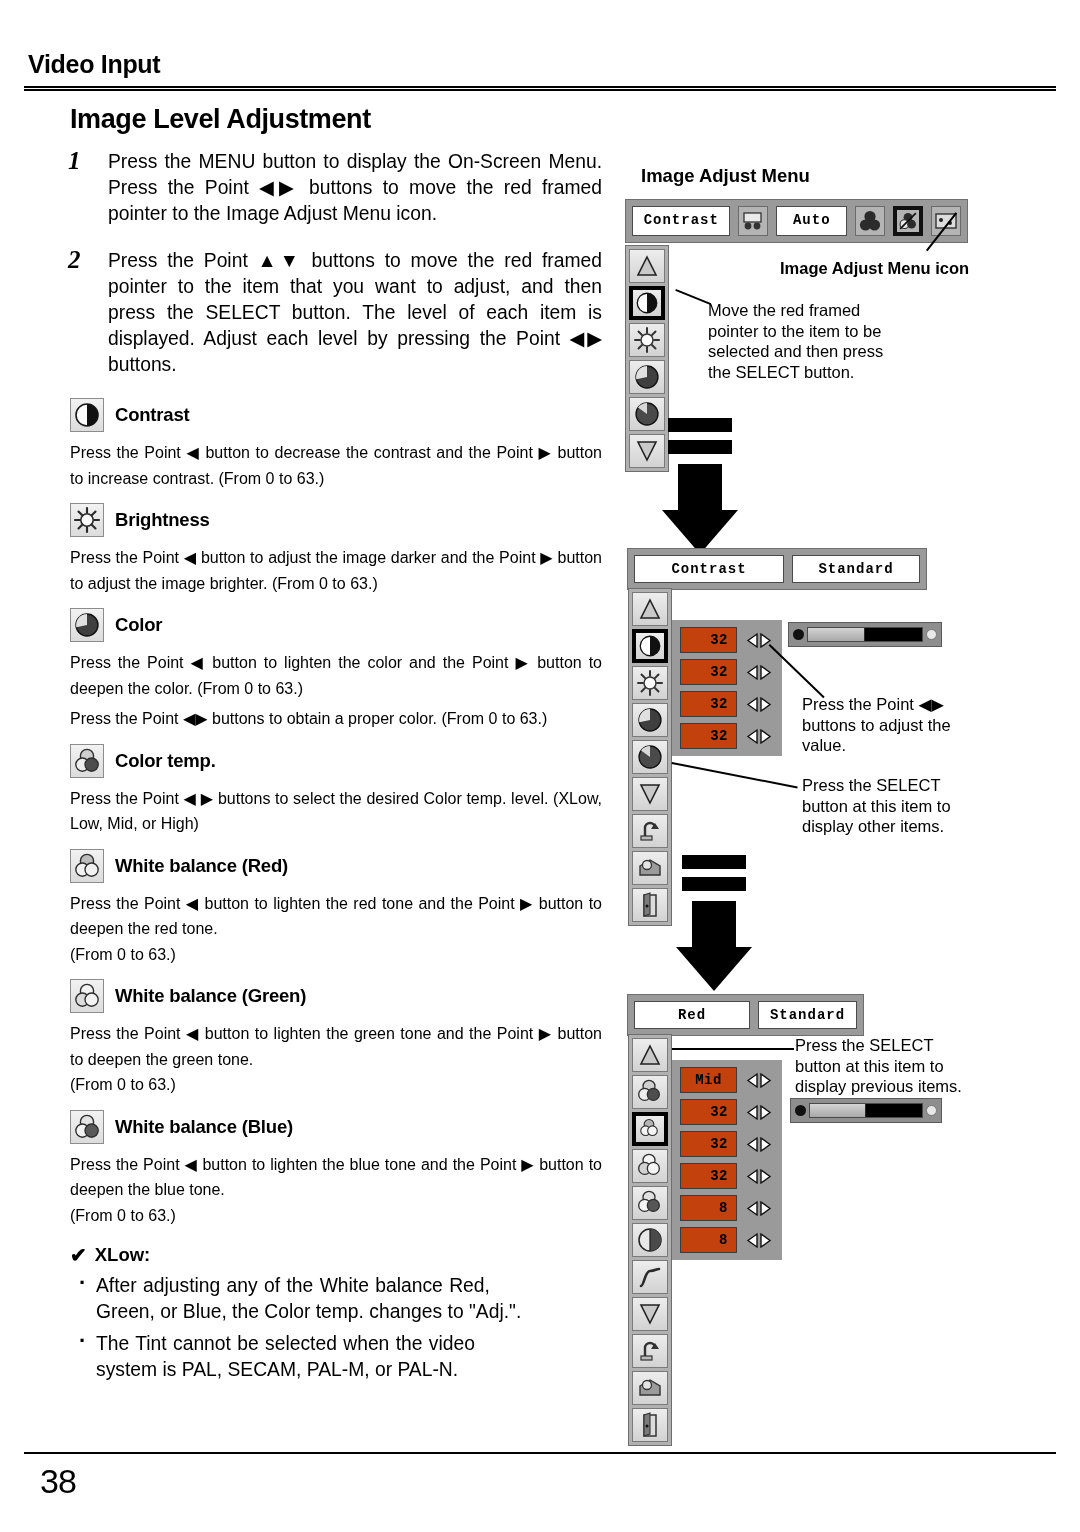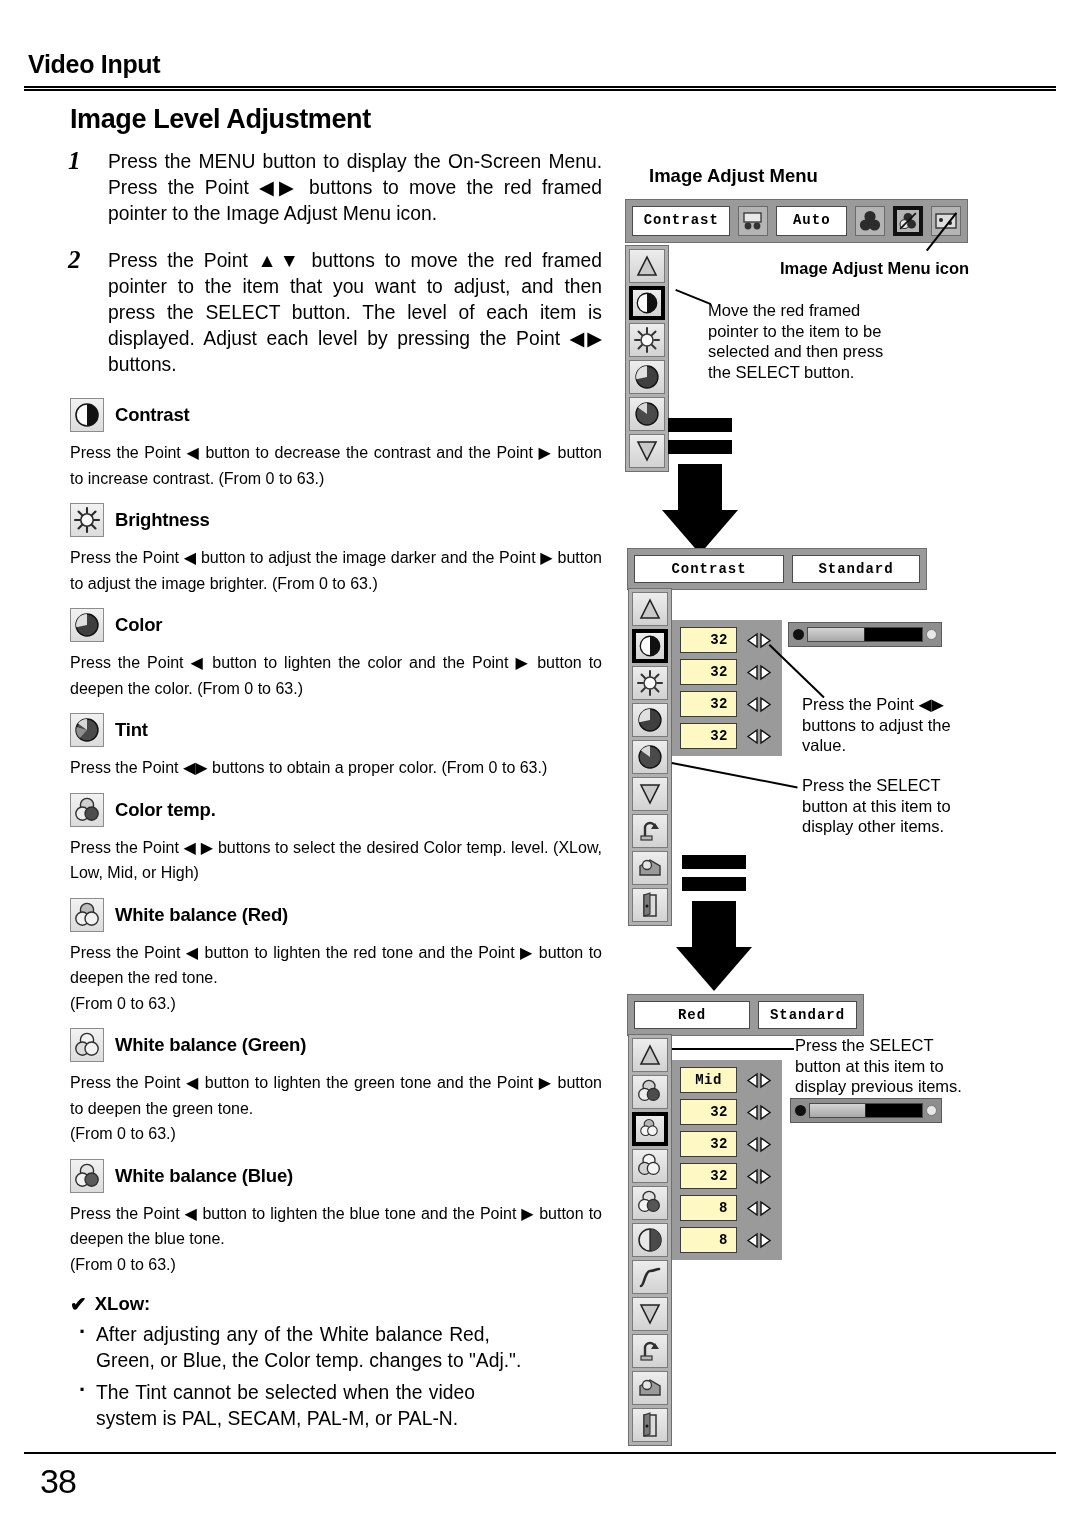--- a/index.html
+++ b/index.html
@@ -71,21 +71,21 @@
     padding-left:26px; position:relative; margin-top:7px;
     text-align:justify; word-spacing:1px;
   }
   .note li:before {
     content:"·"; position:absolute; left:9px; top:-3px; font-size:22px; font-weight:bold;
   }
   .note li .l2 { display:block; word-spacing:normal; }
 
   
   .right-col { position:absolute; left:625px; top:165px; width:440px; }
-  .r-title { font-size:18.5px; font-weight:bold; margin:0 0 12px 24px; }
+  .r-title { font-size:18.5px; font-weight:bold; margin:0 0 12px 16px; }
 
   
   .osd { background:#9a9a9a; border:1px solid #6e6e6e; position:relative; }
   .osd-top { display:flex; padding:6px 6px; gap:8px; }
   .osd-field {
     background:#fff; border:1px solid #4a4a4a;
     font-family:"Liberation Mono", monospace;
     font-size:14px; font-weight:bold; letter-spacing:1px;
     text-align:center; padding:5px 0;
   }
@@ -104,21 +104,21 @@
     width:36px; height:34px; border:1px solid #7a7a7a;
     background:linear-gradient(#ededed,#d2d2d2);
     position:relative;
   }
   .sb.sel { border:4px solid #000; }
 
   
   .rows { background:#9a9a9a; padding:7px 8px; display:flex; flex-direction:column; gap:6px; }
   .row { display:flex; align-items:center; gap:7px; }
   .val {
-    width:98px; background:#fef9c3; border:1px solid #3c3c3c;
+    width:98px; background:#c2410c; border:1px solid #3c3c3c;
     font-family:"Liberation Mono", monospace; font-size:14px; font-weight:bold;
     text-align:right; padding:4px 8px 4px 4px; letter-spacing:0.5px;
   }
   .val.ctr { text-align:center; padding-right:4px; }
   .arrows { width:30px; height:17px; flex:0 0 30px; }
 
   .slider {
     background:#8e8e8e; border:1px solid #5a5a5a; height:25px;
     display:flex; align-items:center; padding:0 4px; gap:3px;
   }
@@ -209,30 +209,20 @@
             <circle cx="16" cy="16" r="11" fill="#3f3f3f" stroke="#111" stroke-width="1.4"></circle>
             <path d="M16 16 L16 5 A11 11 0 0 0 5.3 18.2 Z" fill="#e0e0e0"></path>
           </svg>
         </span>
         <span class="item-title">Color</span>
       </div>
       <div class="item-body">Press the Point ◀ button to lighten the color and the Point ▶ button to deepen the color. (From 0 to 63.)</div>
     </div>
 
     <div class="item">
-      <div class="item-head">
-        <span class="ic">
-          <svg width="32" height="32" viewBox="0 0 32 32">
-            <circle cx="16" cy="16" r="11" fill="#4a4a4a" stroke="#111" stroke-width="1.4"></circle>
-            <path d="M16 16 L7 9.5 A11 11 0 0 1 16 5 Z" fill="#d8d8d8"></path>
-            <path d="M16 16 L5.6 13 A11 11 0 0 0 9 24 Z" fill="#8f8f8f"></path>
-          </svg>
-        </span>
-        <span class="item-title">Tint</span>
-      </div>
       <div class="item-body loose">Press the Point ◀▶ buttons to obtain a proper color. (From 0 to 63.)</div>
     </div>
 
     <div class="item">
       <div class="item-head">
         <span class="ic">
           <svg width="32" height="32" viewBox="0 0 32 32">
             <circle cx="16" cy="11" r="6.6" fill="#cfcfcf" stroke="#2e2e2e" stroke-width="1.4"></circle>
             <circle cx="11.4" cy="19.6" r="6.6" fill="#ededed" stroke="#2e2e2e" stroke-width="1.4"></circle>
             <circle cx="20.6" cy="19.6" r="6.6" fill="#4d4d4d" stroke="#2e2e2e" stroke-width="1.4"></circle>

